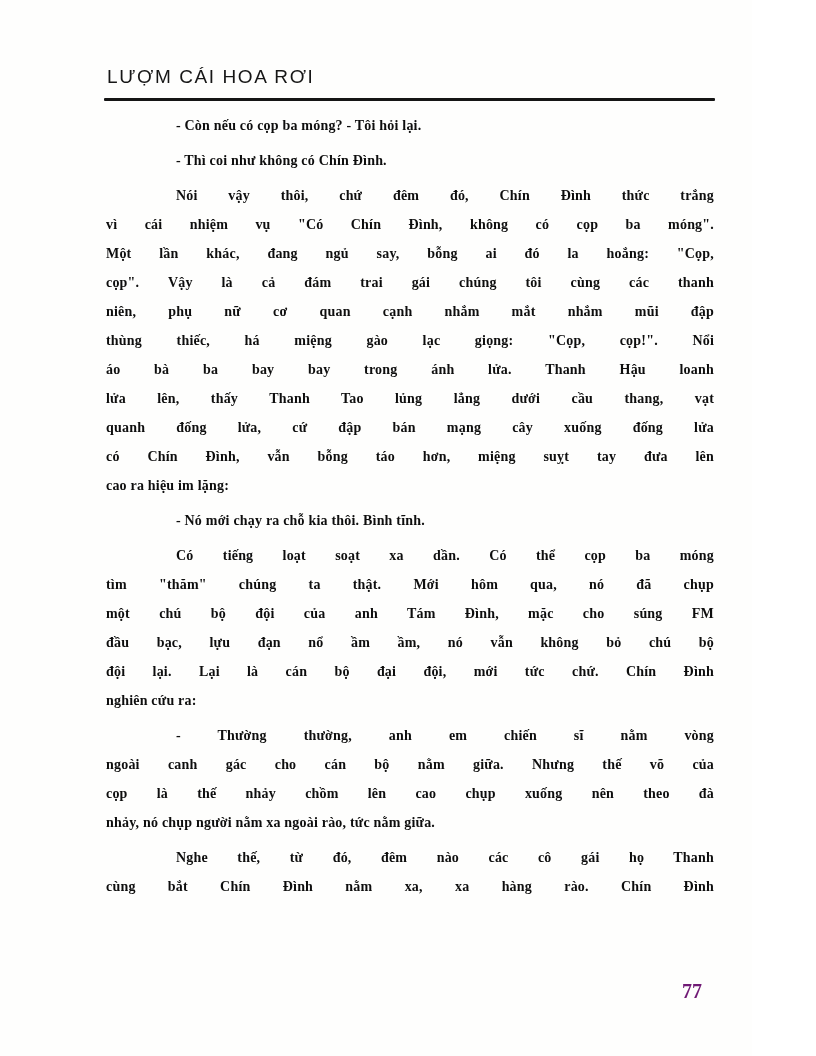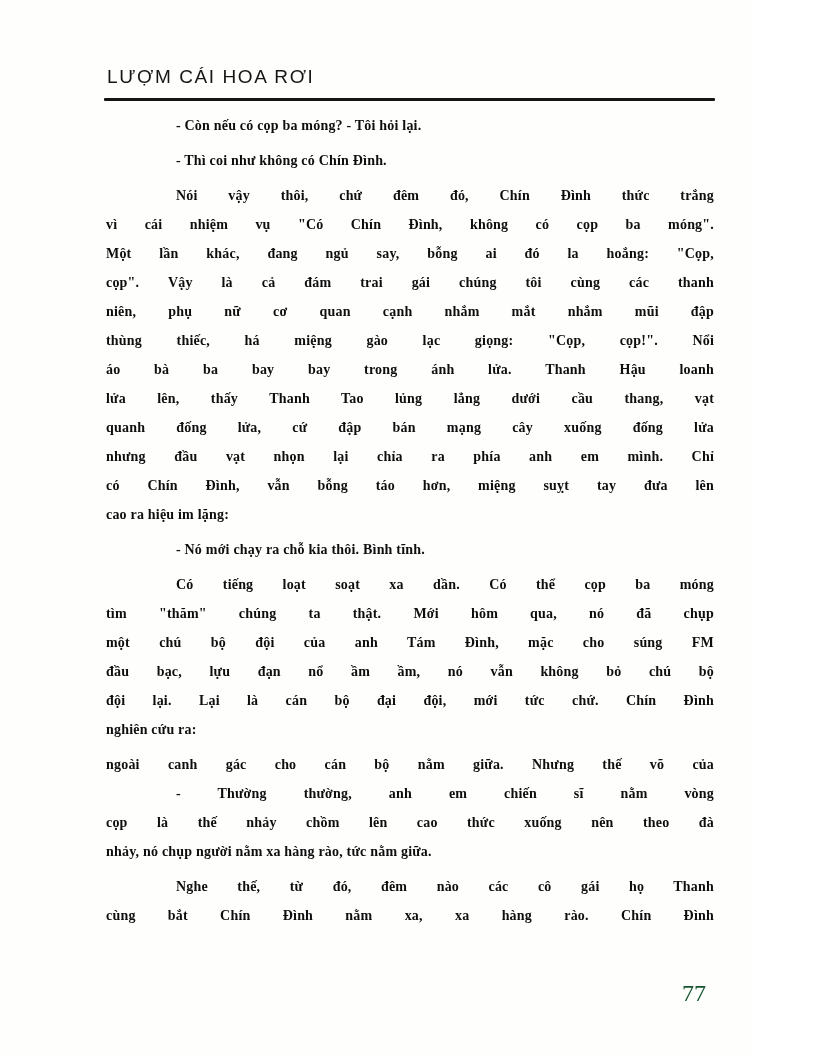--- a/index.html
+++ b/index.html
@@ -58,23 +58,23 @@
     text-align-last: left;
   }
   .line.first {
     text-indent: 70px;
   }
   .page-number {
     position: absolute;
     left: 682px;
     top: 980px;
     font-family: "Liberation Serif", "DejaVu Serif", serif;
-    font-weight: normal;
-    font-size: 24px;
-    color: #14532d;
+    font-weight: bold;
+    font-size: 20px;
+    color: #701a75;
   }
 </style>
 </head>
 <body>
 
 <div class="page">
   <div class="running-head">LƯỢM CÁI HOA RƠI</div>
   <div class="head-rule"></div>
   <div class="page-body">
       <div class="para">
@@ -86,40 +86,39 @@
       <div class="para">
         <div class="line first">Nói vậy thôi, chứ đêm đó, Chín Đình thức trắng</div>
         <div class="line">vì cái nhiệm vụ "Có Chín Đình, không có cọp ba móng".</div>
         <div class="line">Một lần khác, đang ngủ say, bỗng ai đó la hoắng: "Cọp,</div>
         <div class="line">cọp". Vậy là cả đám trai gái chúng tôi cùng các thanh</div>
         <div class="line">niên, phụ nữ cơ quan cạnh nhắm mắt nhắm mũi đập</div>
         <div class="line">thùng thiếc, há miệng gào lạc giọng: "Cọp, cọp!". Nổi</div>
         <div class="line">áo bà ba bay bay trong ánh lửa. Thanh Hậu loanh</div>
         <div class="line">lửa lên, thấy Thanh Tao lủng lẳng dưới cầu thang, vạt</div>
         <div class="line">quanh đống lửa, cứ đập bán mạng cây xuống đống lửa</div>
-        <div class="line">nhưng đầu vạt nhọn lại chỉa ra phía anh em mình. Chỉ</div>
         <div class="line">có Chín Đình, vẫn bỗng táo hơn, miệng suỵt tay đưa lên</div>
         <div class="line last">cao ra hiệu im lặng:</div>
       </div>
       <div class="para">
         <div class="line first last">- Nó mới chạy ra chỗ kia thôi. Bình tĩnh.</div>
       </div>
       <div class="para">
         <div class="line first">Có tiếng loạt soạt xa dần. Có thể cọp ba móng</div>
         <div class="line">tìm "thăm" chúng ta thật. Mới hôm qua, nó đã chụp</div>
         <div class="line">một chú bộ đội của anh Tám Đình, mặc cho súng FM</div>
         <div class="line">đầu bạc, lựu đạn nổ ầm ầm, nó vẫn không bỏ chú bộ</div>
         <div class="line">đội lại. Lại là cán bộ đại đội, mới tức chứ. Chín Đình</div>
         <div class="line last">nghiên cứu ra:</div>
       </div>
       <div class="para">
+        <div class="line first">- Thường thường, anh em chiến sĩ nằm vòng</div>
         <div class="line">ngoài canh gác cho cán bộ nằm giữa. Nhưng thế võ của</div>
-        <div class="line first">- Thường thường, anh em chiến sĩ nằm vòng</div>
-        <div class="line">cọp là thế nhảy chồm lên cao thức xuống nên theo đà</div>
-        <div class="line last">nhảy, nó chụp người nằm xa hàng rào, tức nằm giữa.</div>
+        <div class="line">cọp là thế nhảy chồm lên cao chụp xuống nên theo đà</div>
+        <div class="line last">nhảy, nó chụp người nằm xa ngoài rào, tức nằm giữa.</div>
       </div>
       <div class="para">
         <div class="line first">Nghe thế, từ đó, đêm nào các cô gái họ Thanh</div>
         <div class="line">cùng bắt Chín Đình nằm xa, xa hàng rào. Chín Đình</div>
       </div>
     </div>
   <div class="page-number">77</div>
 </div>
 
 </body></html>

